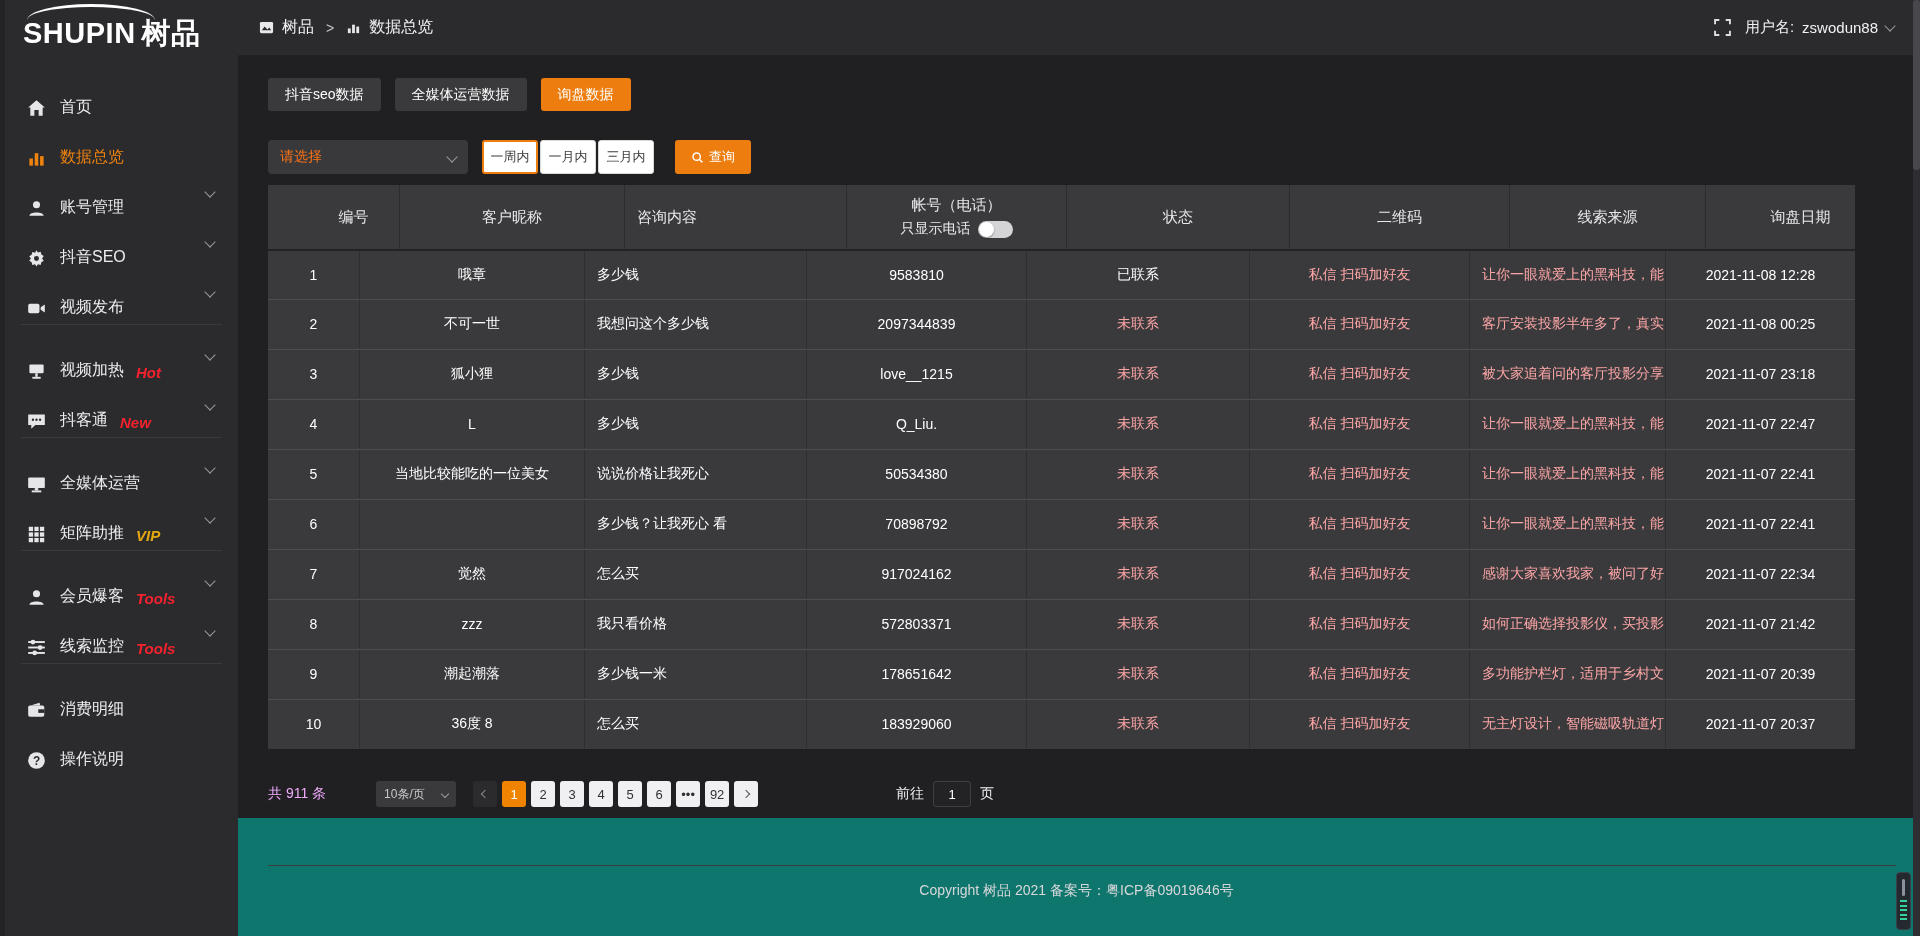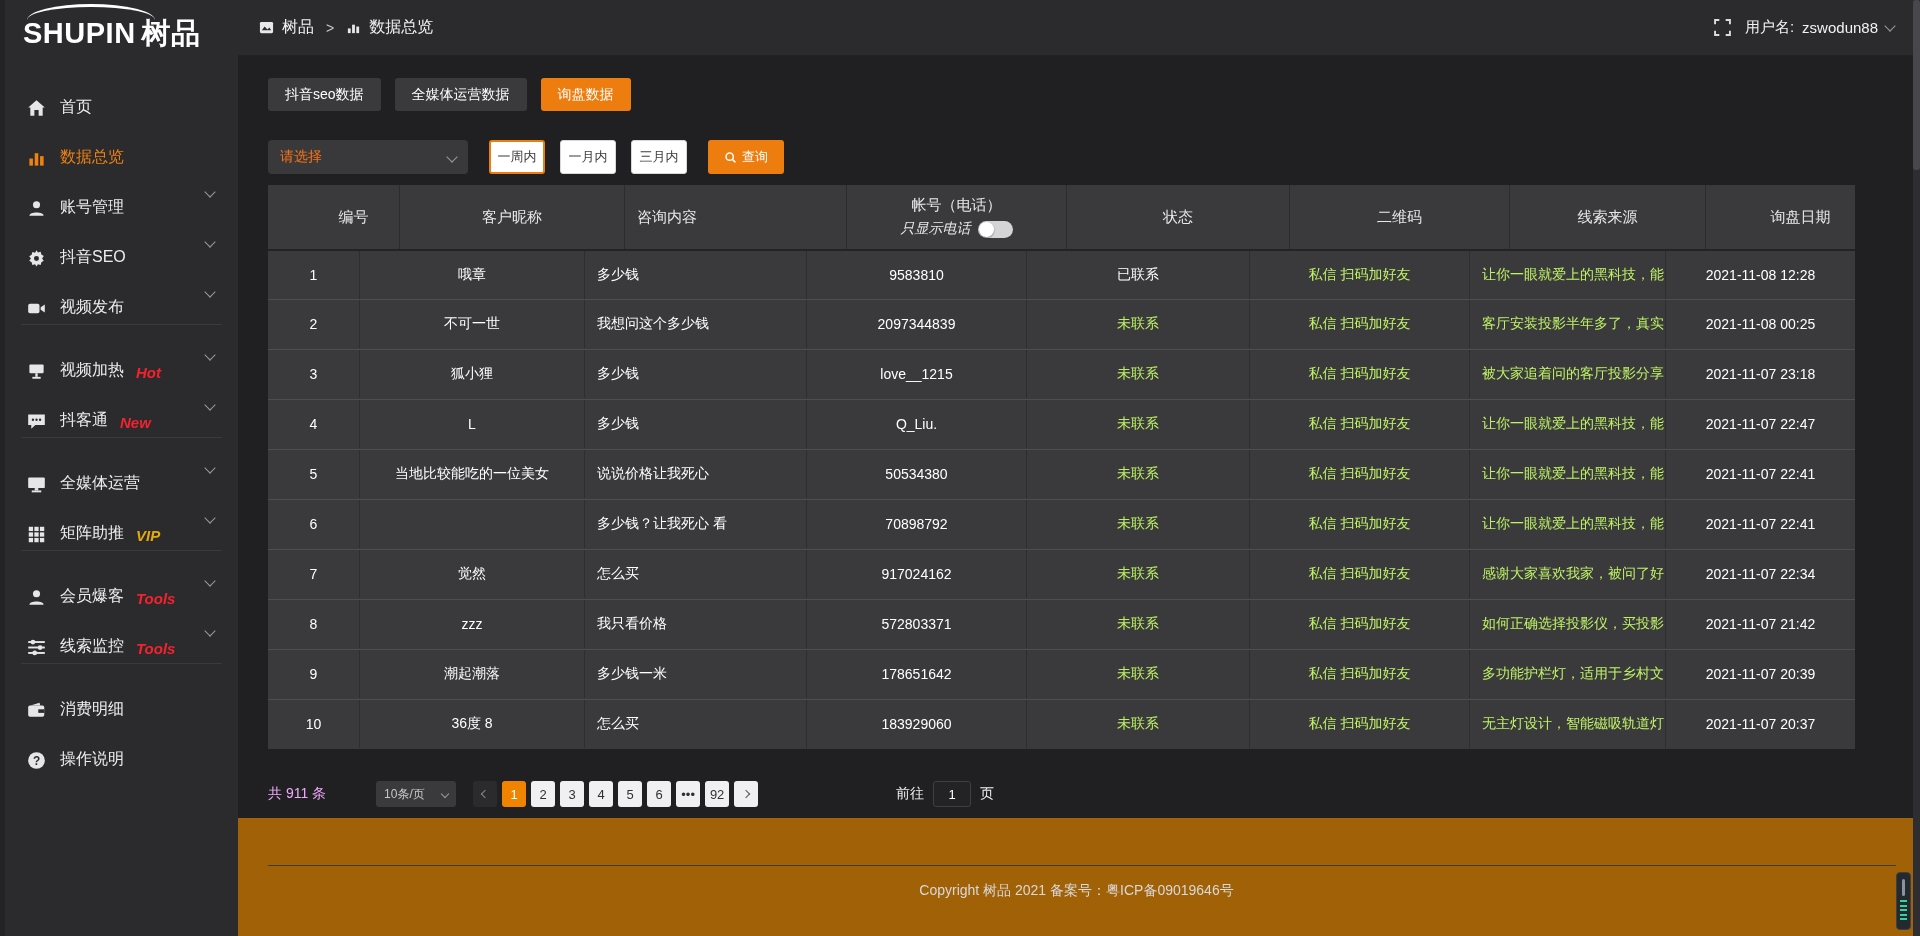--- a/index.html
+++ b/index.html
@@ -43,65 +43,65 @@
   .user-name .chev { margin-top:-3px; }
   
   .content { position:absolute; left:233px; top:56px; width:1687px; height:762px; background:#202023; z-index:1; }
   .tabs { position:absolute; left:35px; top:22px; display:flex; gap:14px; }
   .tab { height:33px; line-height:33px; padding:0 17px; background:#3a3a3d; border-radius:3px;
          font-size:14px; color:#fff; cursor:pointer; }
   .tab.active { background:#ED7D0E; }
   .filters { position:absolute; left:35px; top:84px; height:34px; display:flex; align-items:center; }
   .select { width:200px; height:34px; background:#39393c; border-radius:4px; padding:0 12px;
             display:flex; align-items:center; justify-content:space-between; font-size:14px; color:#f97316; cursor:pointer; }
-  .time-btns { margin-left:21px; display:flex; gap:15px; }
+  .time-btns { margin-left:14px; display:flex; gap:2px; }
   .time-btn { width:56px; height:34px; background:#fff; border:1px solid #d8d8d8; border-radius:3px;
               font-size:13px; color:#3c3c3f; display:flex; align-items:center; justify-content:center; cursor:pointer; }
   .time-btn.active { border:2px solid #ED7D0E; }
   .query-btn { margin-left:21px; width:76px; height:34px; background:#ED7D0E; border:none; border-radius:3px;
                color:#fff; font-size:13px; display:flex; align-items:center; justify-content:center; gap:5px; cursor:pointer; }
   .search-icon { width:13px; height:13px; }
   
   .table { position:absolute; left:35px; top:129px; width:1587px; font-size:14px; }
   .tr { display:grid; grid-template-columns:92px 225px 222px 220px 223px 220px 196px 189px; background:#3a3a3d; }
   .thead { height:64px;padding-left:40px; }
   .th { display:flex; flex-direction:column; align-items:center; justify-content:center; gap:5px;
         color:#e8e8ea; font-size:15px; border-right:1px solid #2c2c2f; height:64px; }
   .th.left { align-items:flex-start; padding-left:12px; }
   .th:last-child, .td:last-child { border-right:none; }
-  .toggle-row { display:flex; align-items:center; gap:7px; font-size:14px; color:#e8e8ea;font-style:italic; }
+  .toggle-row { display:flex; align-items:center; gap:7px; font-size:14px; color:#e8e8ea; }
   .toggle { width:35px; height:17px; border-radius:9px; background:#d4d4d6; position:relative; cursor:pointer; }
   .toggle::after { content:''; position:absolute; left:1px; top:1px; width:15px; height:15px;
                    border-radius:50%; background:#fff; box-shadow:0 1px 2px rgba(0,0,0,.35); }
   .tbody .tr { height:50px; border-top:1px solid #4d4d52; }
   .tbody .tr:first-child { border-top:2px solid #232326; }
   .td { display:flex; align-items:center; justify-content:center; color:#fff;
         border-right:1px solid #2e2e31; padding:0 10px; overflow:hidden; white-space:nowrap; height:48px; }
   .td.left { justify-content:flex-start; padding-left:12px; }
-  .td.link { color:#bef264; cursor:pointer; }
+  .td.link { color:#fca5a5; cursor:pointer; }
   
   .pagination { position:absolute; left:35px; top:724px; height:28px; display:flex; align-items:center; font-size:14px; }
   .pg-total { margin-right:18px; color:#f0abfc;text-align:center; }
   .pg-size { width:80px; height:26px; background:#3a3a3d; border-radius:3px; padding:0 8px; margin-right:17px;
              display:flex; align-items:center; justify-content:space-between; font-size:12px; color:#c8c8cc; cursor:pointer;margin-left:32px; }
   .pg-size .chev { width:6px; height:6px; }
   .pbtn { min-width:24px; height:26px; border-radius:3px; display:flex; align-items:center; justify-content:center;
           font-size:13px; margin-right:5px; cursor:pointer; }
   .pbtn.nav-prev { background:#2b2b2e; color:#8a8a8e; }
   .pbtn.nav-next { background:#f0f0f2; color:#55555a; }
   .pbtn.page { background:#f0f0f2; color:#303033; }
   .pbtn.page.active { background:#F08300; color:#fff; }
   .pbtn .chev { width:6px; height:6px; }
   .chev.lt { transform:rotate(135deg); border-color:#8a8a8e; }
   .chev.rt { transform:rotate(-45deg); border-color:#55555a; }
   .pg-goto { margin-left:133px; display:flex; align-items:center; color:#f0f0f2; }
   .goto-input { width:38px; height:26px; background:#232326; border:1px solid #3f3f43; border-radius:3px;
                 color:#fff; text-align:center; margin:0 9px; font-size:13px; font-family:inherit; }
   
-  .footer-zone { position:absolute; left:233px; right:0; top:818px; bottom:0; background:#a16207; }
+  .footer-zone { position:absolute; left:233px; right:0; top:818px; bottom:0; background:#0f766e; }
   .footer-line { position:absolute; left:35px; right:24px; top:47px; border-top:1px solid #3d3d41; }
   .copyright { position:absolute; top:64px; width:100%; text-align:center; color:#d8d8da; font-size:14px; }
   
   .scrollbar { position:absolute; right:0; top:0; width:7px; height:936px; background:#2e2e32; z-index:4; }
   .scroll-thumb { position:absolute; top:0; width:7px; height:170px; background:#47474c; border-radius:3px; }
   .corner-widget { position:absolute; right:9px; bottom:6px; width:15px; height:58px; background:#242930;
                    border:1px solid #3a4048; border-radius:4px; z-index:5; }
   .cw-handle { position:absolute; top:6px; left:5px; width:3px; height:17px; background:#8a929c; border-radius:2px; }
   .cw-stripes { position:absolute; left:3px; right:3px; bottom:6px; height:23px;
                 background:repeating-linear-gradient(to bottom,#35d49a 0 2px,transparent 2px 4.6px); }

